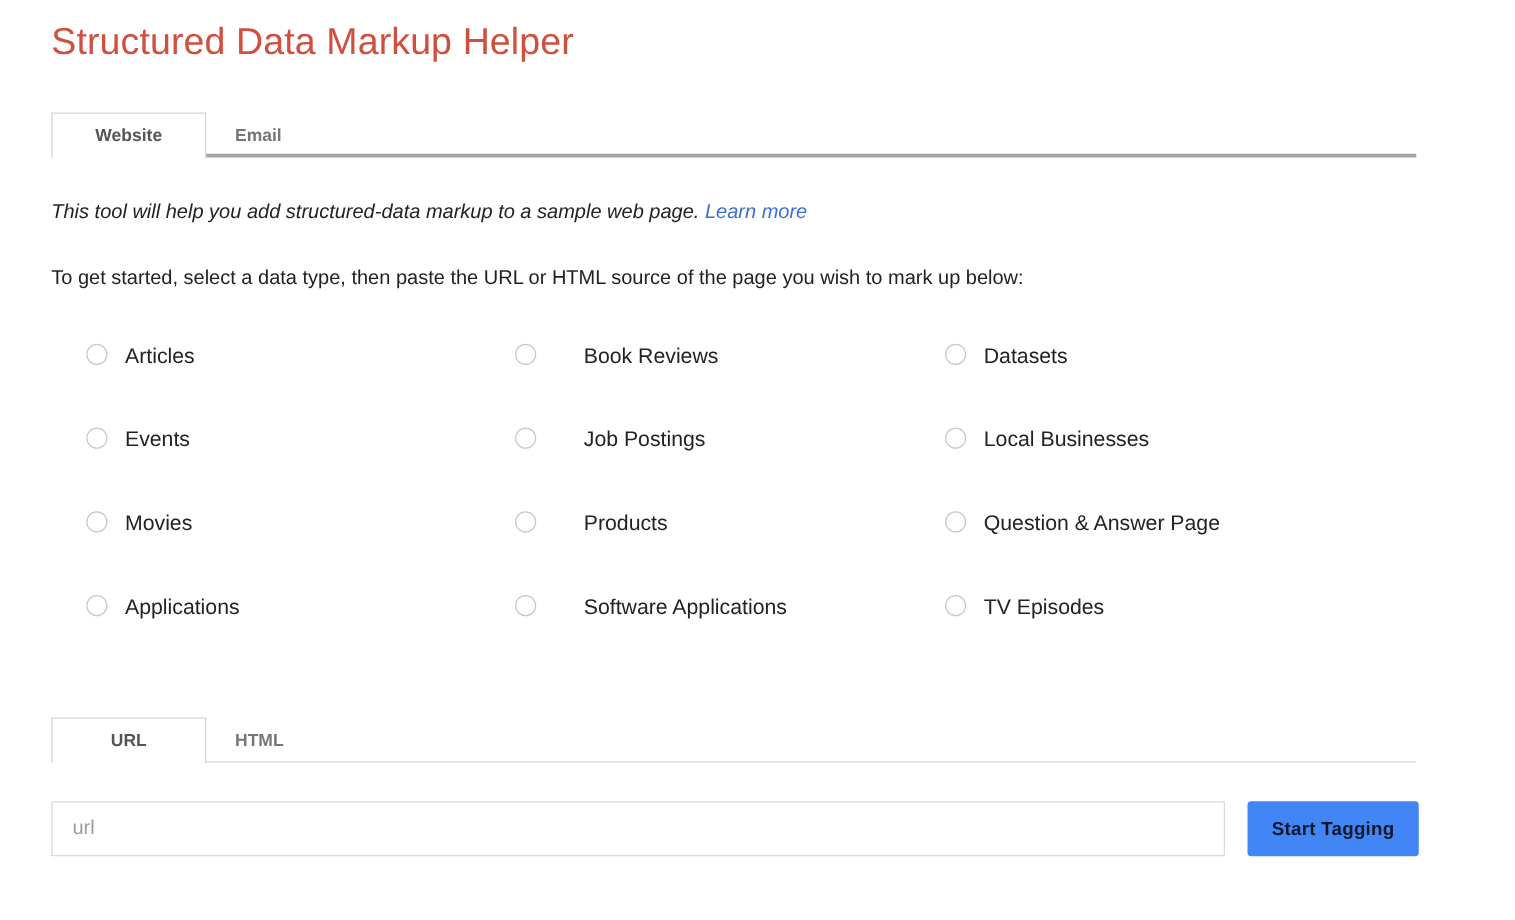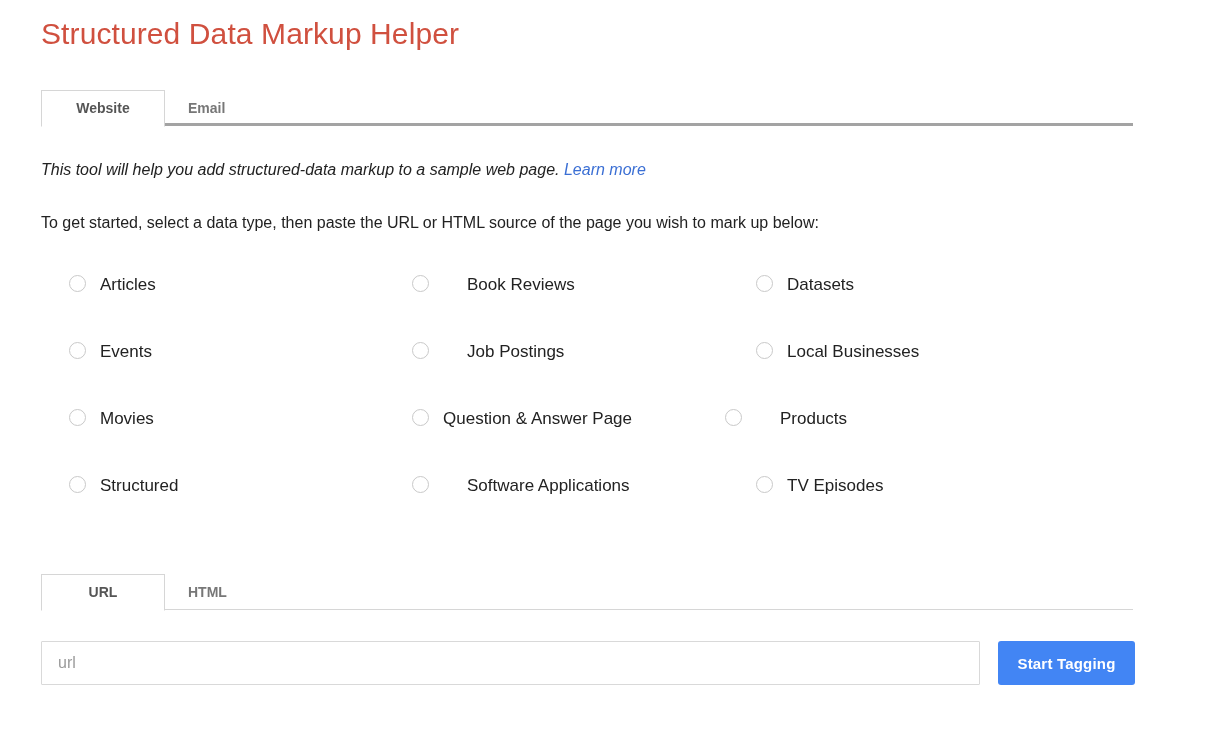--- a/index.html
+++ b/index.html
@@ -182,21 +182,21 @@
   .url-input::placeholder { color: #9b9b9b; opacity: 1; }
   .start-button {
     position: absolute;
     left: 957px;
     top: 0;
     width: 137px;
     height: 44px;
     background: #4285f4;
     border: none;
     border-radius: 3px;
-    color: #ffffff;
+    color: #0f172a;
     font-family: "Liberation Sans", sans-serif;
     font-size: 15px;
     font-weight: bold;
     letter-spacing: 0.2px;
     cursor: pointer;
   }
 </style>
 </head>
 <body>
 
@@ -247,34 +247,34 @@
         <span class="radio-dot"></span>
         <span class="radio-label">Local Businesses</span>
       </div>
     </div>
 
     <div class="radio-row">
       <div class="radio-cell col1">
         <span class="radio-dot"></span>
         <span class="radio-label">Movies</span>
       </div>
+      <div class="radio-cell col2">
+        <span class="radio-dot"></span>
+        <span class="radio-label">Products</span>
+      </div>
       <div class="radio-cell col3">
         <span class="radio-dot"></span>
         <span class="radio-label">Question &amp; Answer Page</span>
       </div>
-      <div class="radio-cell col2">
-        <span class="radio-dot"></span>
-        <span class="radio-label">Products</span>
-      </div>
-    </div>
-
-    <div class="radio-row">
-      <div class="radio-cell col1">
-        <span class="radio-dot"></span>
-        <span class="radio-label">Structured</span>
+    </div>
+
+    <div class="radio-row">
+      <div class="radio-cell col1">
+        <span class="radio-dot"></span>
+        <span class="radio-label">Applications</span>
       </div>
       <div class="radio-cell col2">
         <span class="radio-dot"></span>
         <span class="radio-label">Software Applications</span>
       </div>
       <div class="radio-cell col3">
         <span class="radio-dot"></span>
         <span class="radio-label">TV Episodes</span>
       </div>
     </div>

